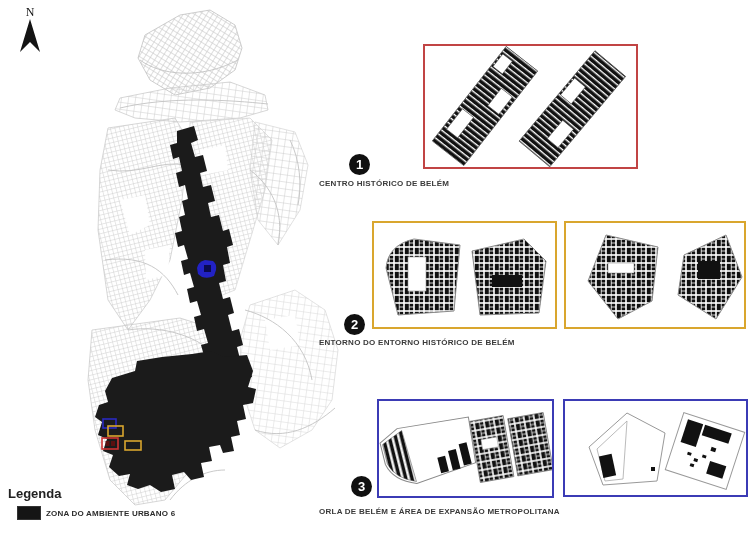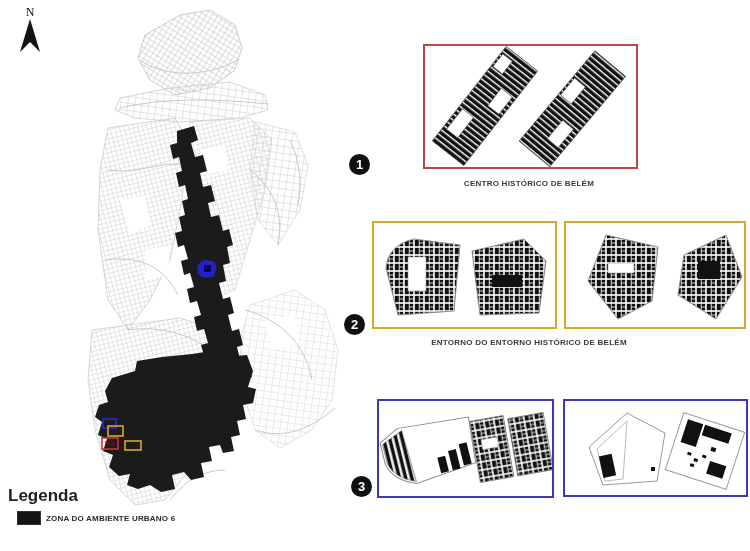--- a/index.html
+++ b/index.html
@@ -5,28 +5,28 @@
   html,body{margin:0;padding:0;background:#fff;}
   #fig{position:relative;width:750px;height:551px;background:#fff;overflow:hidden;
        font-family:"Liberation Sans",sans-serif;}
   .abs{position:absolute;}
   
   .sample-box{position:absolute;background:#fff;box-sizing:border-box;border:2px solid #000;}
   .sample-box.p1{border-color:#C14444;}
   .sample-box.p2{border-color:#D9A62E;}
   .sample-box.p3{border-color:#3B3BB5;}
   .sample-box svg{display:block;width:100%;height:100%;}
-  .panel-label{position:absolute;right:11px;width:420px;text-align:center;
+  .panel-label{position:absolute;right:11px;width:420px;text-align:left;
        font-size:8px;font-weight:bold;color:#3a3a3a;letter-spacing:.25px;}
   .badge{position:absolute;width:21px;height:21px;border-radius:50%;background:#101010;
        color:#fff;font-size:13px;font-weight:bold;display:flex;align-items:center;
        justify-content:center;line-height:1;}
   
   #legend{position:absolute;left:8px;top:486px;width:250px;}
-  #legend .lg-title{font-size:17px;font-weight:bold;color:#222;margin:0 0 5px 0;}
+  #legend .lg-title{font-size:13px;font-weight:bold;color:#222;margin:0 0 5px 0;}
   .lg-row{display:flex;align-items:center;margin:0 0 7px 0;}
   .lg-swatch-rect{width:22px;height:12px;background:#151515;border:1px solid #333;
        margin:0 5px 0 9px;flex:0 0 auto;}
   .lg-swatch-line{width:25px;height:2px;background:#c9c9c9;margin:0 5px 0 8px;flex:0 0 auto;}
   .lg-label{font-size:8px;font-weight:bold;color:#2c2c2c;letter-spacing:.2px;}
 </style>
 </head>
 <body>
 
 <div id="fig">
@@ -200,20 +200,21 @@
         <rect x="132" y="25" width="28" height="11" fill="#111"></rect>
         <rect x="148" y="58" width="17" height="13" fill="#111"></rect>
         <rect x="124" y="56" width="4" height="3" fill="#111"></rect>
         <rect x="132" y="60" width="4" height="3" fill="#111"></rect>
         <rect x="139" y="54" width="4" height="3" fill="#111"></rect>
         <rect x="130" y="66" width="4" height="3" fill="#111"></rect>
         <rect x="145" y="44" width="5" height="4" fill="#111"></rect>
       </g>
     </svg>
   </div>
+  <div class="panel-label" style="top:507px;">ORLA DE BELÉM E ÁREA DE EXPANSÃO METROPOLITANA</div>
 
   <div id="legend">
     <div class="lg-title">Legenda</div>
     <div class="lg-row">
       <span class="lg-swatch-rect"></span>
       <span class="lg-label">ZONA DO AMBIENTE URBANO 6</span>
     </div>
   </div>
 
 </div>

